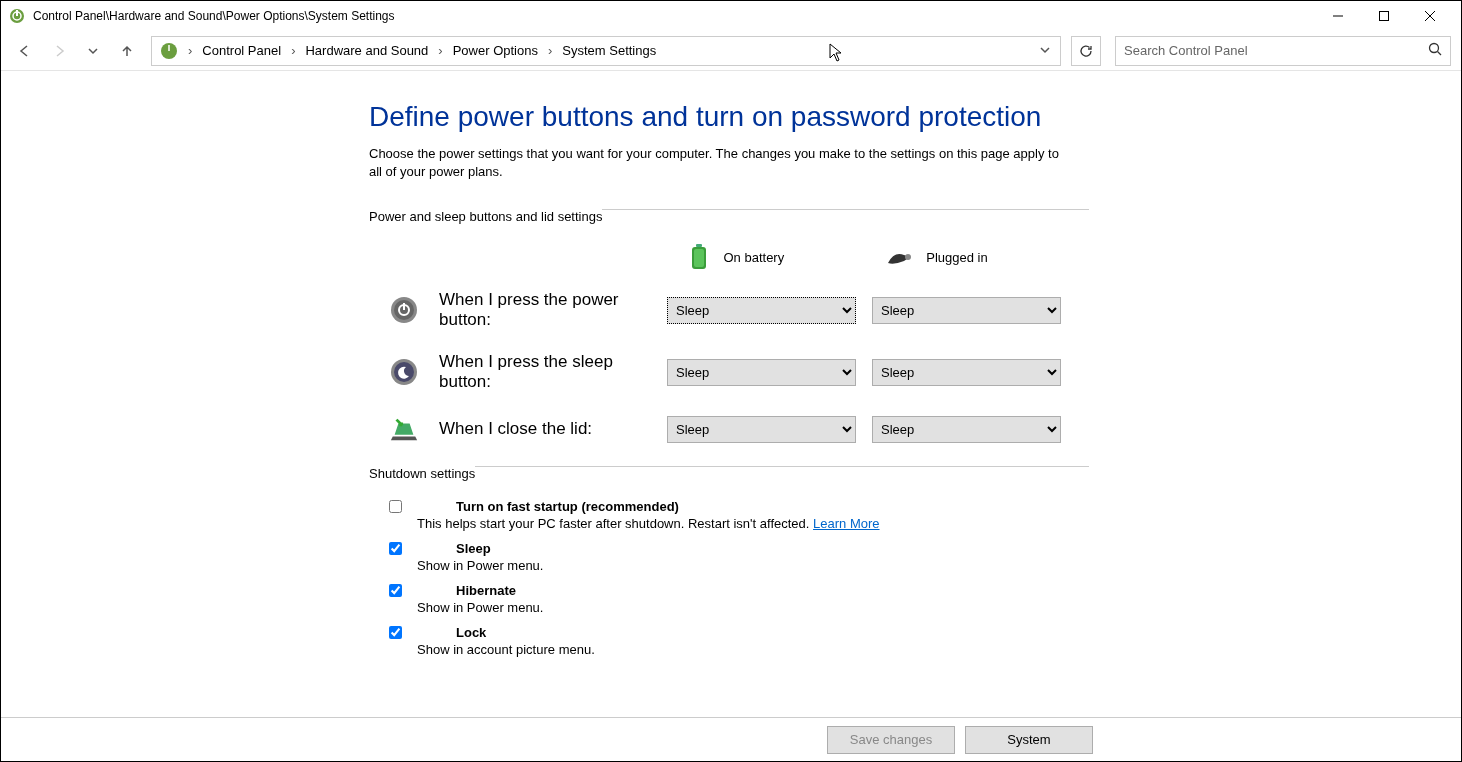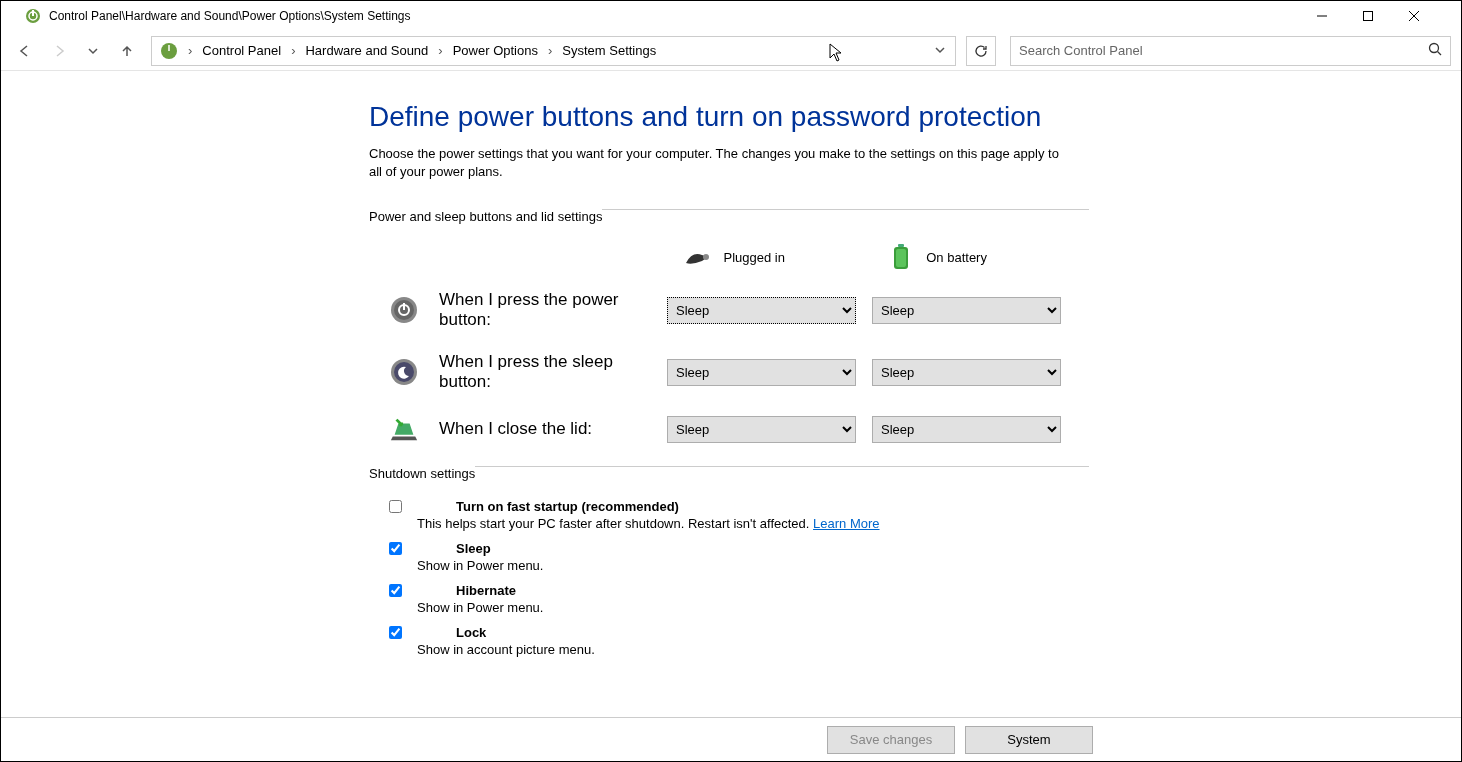--- a/index.html
+++ b/index.html
@@ -1,35 +1,35 @@
 <!DOCTYPE html>
 <html><head>
 <meta charset="utf-8">
 <style>
 * { box-sizing: border-box; margin: 0; padding: 0; }
 body { font-family: "Segoe UI", Tahoma, sans-serif; font-size: 12px; color: #000; background: #fff; width: 1462px; height: 762px; border: 1px solid #000; position: relative; }
 
 
-.titlebar { height: 30px; display: flex; align-items: center; padding: 0 24px; }
+.titlebar { height: 30px; display: flex; align-items: center; padding: 0 8px; }
 .titlebar .app-icon { width: 16px; height: 16px; margin-right: 8px; }
 .titlebar .title { font-size: 12px; color: #000; flex: 1; }
 .titlebar .win-controls { display: flex; gap: 0; }
 .titlebar .win-btn { width: 46px; height: 30px; display: flex; align-items: center; justify-content: center; }
 
 
 .navbar { height: 40px; display: flex; align-items: center; padding: 0 10px; gap: 6px; border-bottom: 1px solid #e5e5e5; background: #fff; }
 .nav-arrow { width: 28px; height: 28px; display: flex; align-items: center; justify-content: center; color: #555; border-radius: 4px; }
 .nav-arrow.disabled { color: #ccc; }
 .breadcrumb { flex: 1; border: 1px solid #ccc; height: 30px; display: flex; align-items: center; padding: 0 4px; font-size: 13px; margin-left: 4px; margin-right: 4px; }
 .breadcrumb .cp-icon { width: 18px; height: 18px; margin: 0 4px; }
 .breadcrumb .sep { color: #555; padding: 0 6px; }
 .breadcrumb .crumb { padding: 2px 4px; }
 .breadcrumb .dropdown-arrow { padding: 0 6px; color: #555; margin-left: auto; }
 .nav-refresh { width: 30px; height: 30px; border: 1px solid #ccc; display: flex; align-items: center; justify-content: center; }
-.search-box { width: 441px; height: 30px; border: 1px solid #ccc; display: flex; align-items: center; padding: 0 8px; margin-left: 8px; }
+.search-box { width: 336px; height: 30px; border: 1px solid #ccc; display: flex; align-items: center; padding: 0 8px; margin-left: 8px; }
 .search-box input { border: none; outline: none; flex: 1; font-size: 13px; color: #000; font-family: inherit; }
 .search-box input::placeholder { color: #666; }
 .search-box .search-icon { color: #333; }
 
 
 .content { padding: 30px 0 0 368px; max-width: 1088px; }
 .page-title { color: #003399; font-size: 28px; font-weight: 400; margin-bottom: 12px; }
 .page-desc { font-size: 13px; color: #000; margin-bottom: 28px; max-width: 700px; line-height: 1.4; }
 
 .section-label { font-size: 13px; display: flex; margin-bottom: 18px; }
@@ -155,39 +155,39 @@
   <div class="page-title">Define power buttons and turn on password protection</div>
   <div class="page-desc">Choose the power settings that you want for your computer. The changes you make to the settings on this page apply to all of your power plans.</div>
 
   <div class="section-label">
     <span>Power and sleep buttons and lid settings</span>
     <span class="line"></span>
   </div>
 
   <div class="cols-header">
     <div class="spacer"></div>
-    <div class="col-head">
-      <span class="col-icon">
-        <svg width="30" height="20" viewBox="0 0 30 20">
-            <path d="M2 16 Q8 4 18 8 L24 10 L18 14 Q8 18 2 16" fill="#333"></path>
-            <circle cx="22" cy="10" r="3" fill="#888"></circle>
-          </svg>
-      </span>
-      <span>Plugged in</span>
-    </div>
     <div class="col-head">
       <span class="col-icon">
         <svg width="20" height="30" viewBox="0 0 20 30">
             <rect x="7" y="2" width="6" height="3" fill="#4a7" rx="1"></rect>
             <rect x="3" y="5" width="14" height="22" rx="3" fill="#3a9d3a"></rect>
             <rect x="5" y="7" width="10" height="18" rx="2" fill="#5bc45b"></rect>
           </svg>
       </span>
       <span>On battery</span>
     </div>
+    <div class="col-head">
+      <span class="col-icon">
+        <svg width="30" height="20" viewBox="0 0 30 20">
+            <path d="M2 16 Q8 4 18 8 L24 10 L18 14 Q8 18 2 16" fill="#333"></path>
+            <circle cx="22" cy="10" r="3" fill="#888"></circle>
+          </svg>
+      </span>
+      <span>Plugged in</span>
+    </div>
   </div>
 
   <div class="setting-row">
     <span class="row-icon">
       <svg width="28" height="28" viewBox="0 0 28 28">
           <circle cx="14" cy="14" r="13" fill="#888"></circle>
           <circle cx="14" cy="14" r="10" fill="#666"></circle>
           <path d="M14 7v7" stroke="#fff" stroke-width="2"></path>
           <circle cx="14" cy="14" r="5" fill="none" stroke="#fff" stroke-width="2"></circle>
         </svg>

